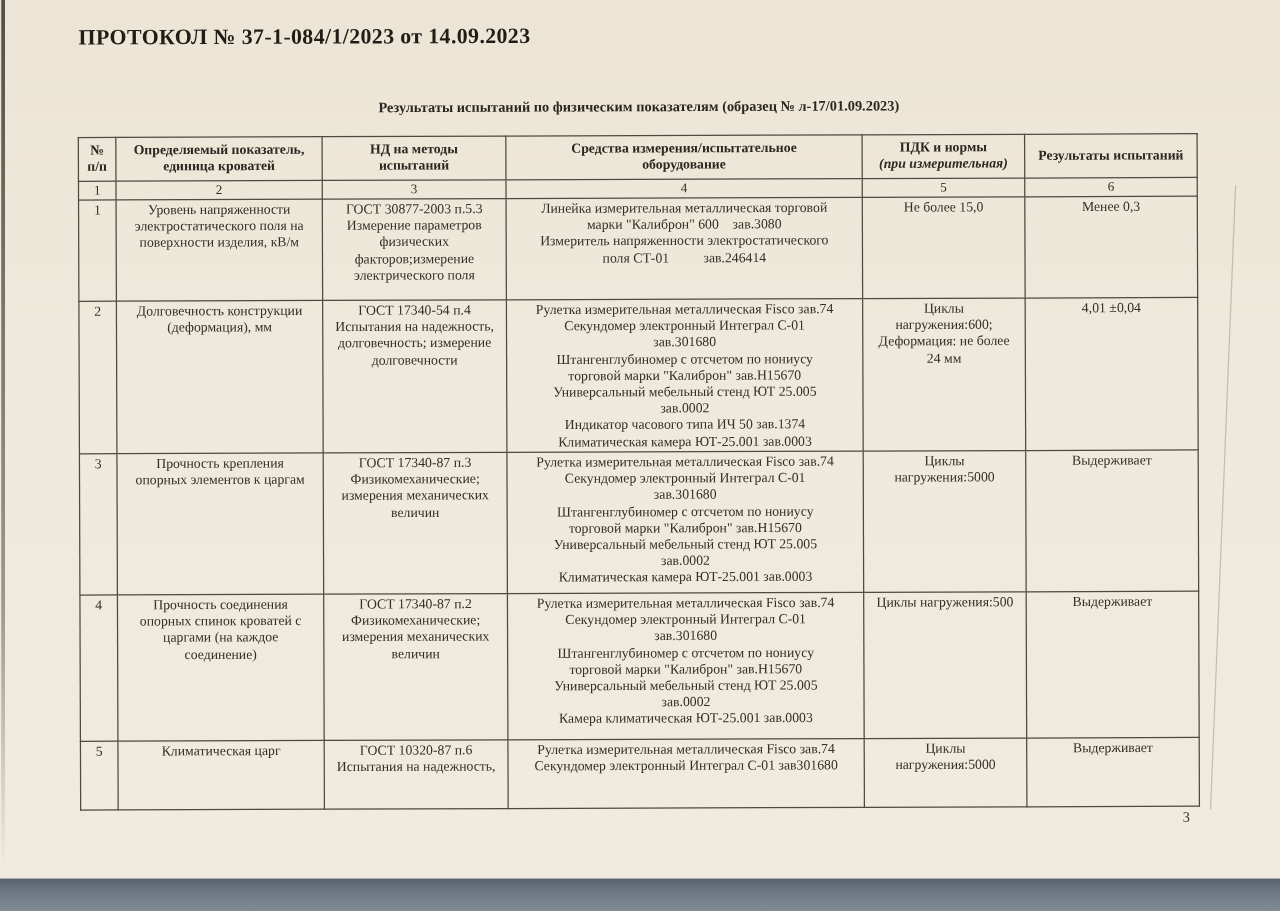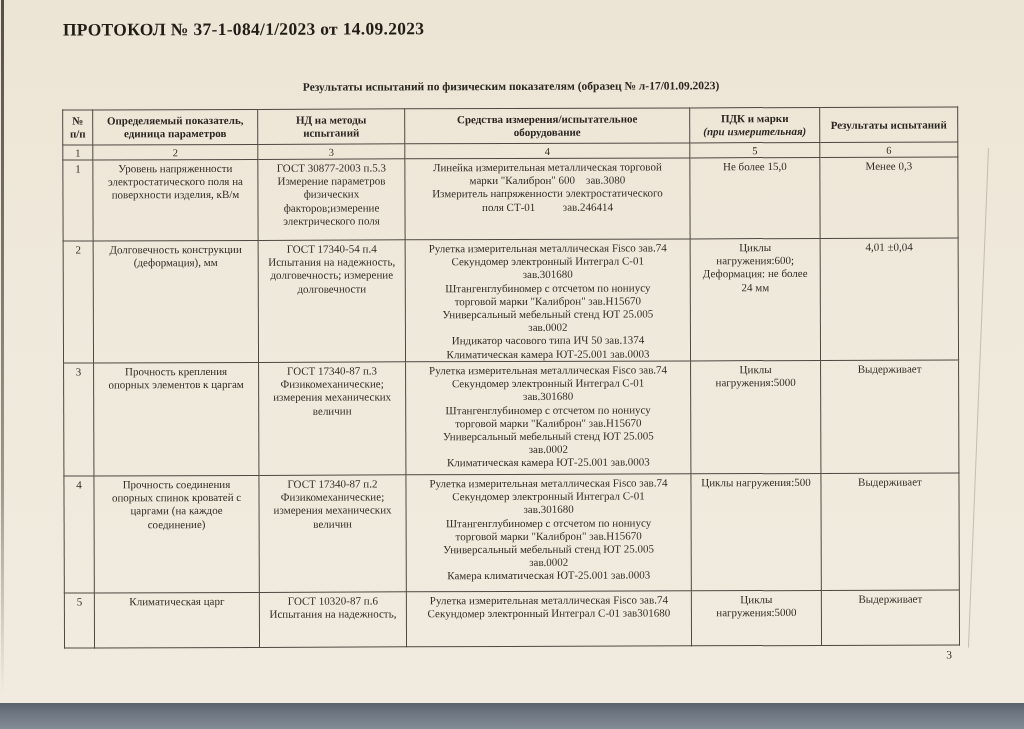--- a/index.html
+++ b/index.html
@@ -84,26 +84,26 @@
           <col style="width:147px">
         <col style="width:285px">
           <col style="width:130px">
           <col style="width:138px">
       </colgroup>
       <thead>
         <tr style="height:35px">
           <th>№
 п/п</th>
           <th>Определяемый показатель,
-единица параметров</th>
+единица кроватей</th>
           <th>НД на методы
 испытаний</th>
           <th>Средства измерения/испытательное
 оборудование</th>
-          <th><span>ПДК и марки</span><span class="col-note">(при измерительная)</span></th>
+          <th><span>ПДК и нормы</span><span class="col-note">(при измерительная)</span></th>
           <th>Результаты испытаний</th>
         </tr>
         <tr class="idx-row">
           <td>1</td>
           <td>2</td>
           <td>3</td>
           <td>4</td>
           <td>5</td>
           <td>6</td>
         </tr>

